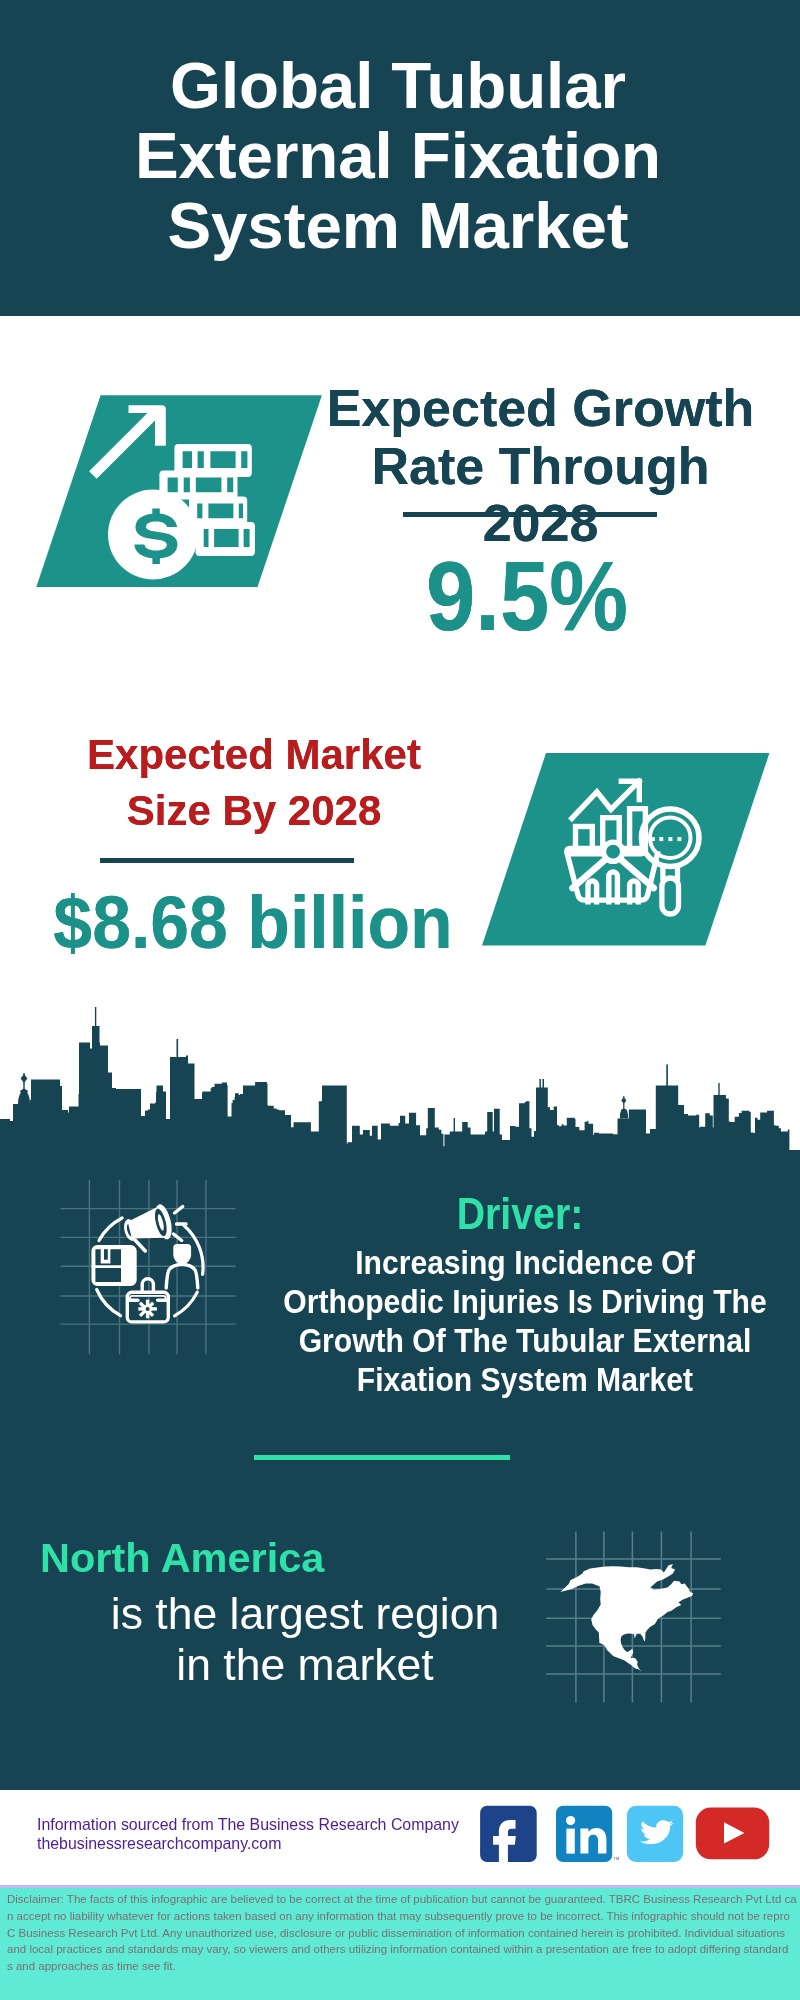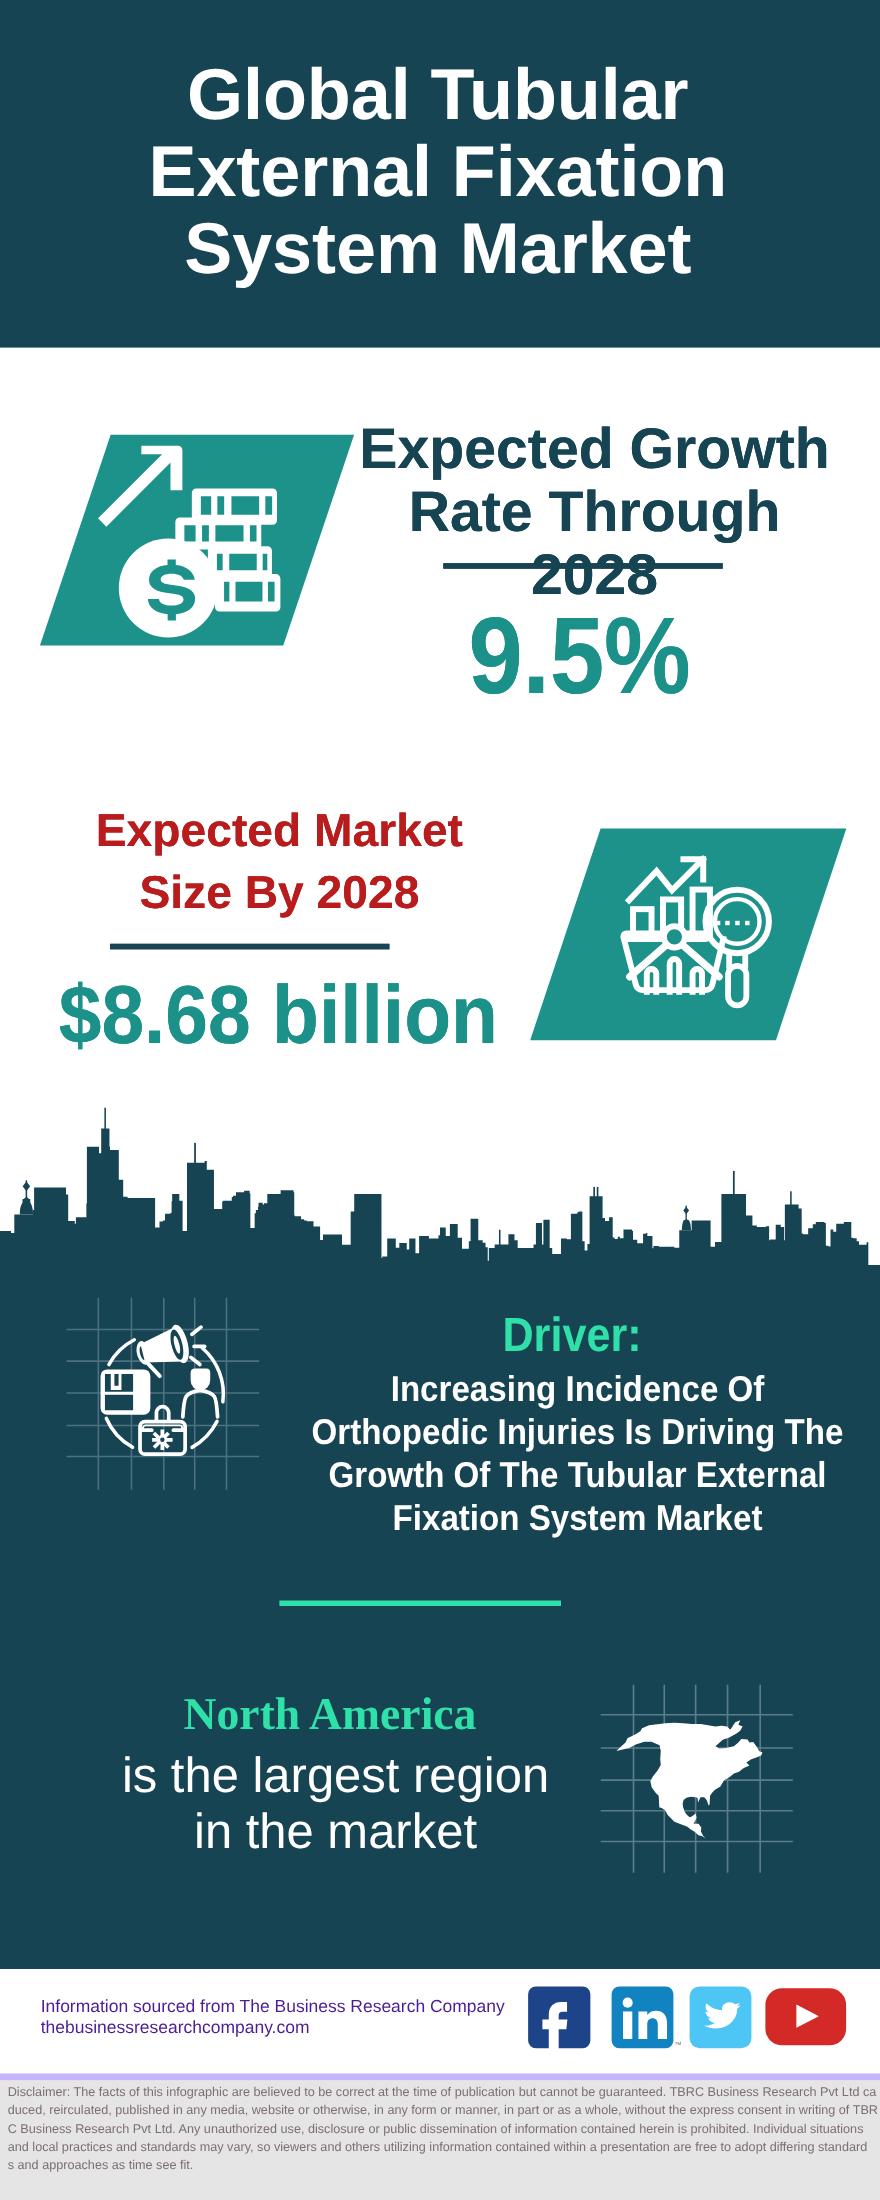--- a/index.html
+++ b/index.html
@@ -38,34 +38,34 @@
   .driver-icon { position:absolute; left:55px; top:1175px; width:185px; height:185px; }
   .driver-title { position:absolute; left:260px; top:1192px; width:520px; text-align:center;
                   color:#2fe0a8; font-size:43.5px; font-weight:bold; line-height:45px;
                   transform:scaleX(0.902); transform-origin:center top; }
   .driver-text { position:absolute; left:245px; top:1243px; width:560px; text-align:center;
                  color:#ffffff; font-size:32.7px; font-weight:bold; line-height:39.1px; white-space:nowrap;
                  transform:scaleX(0.921); transform-origin:center top; }
   .driver-rule { position:absolute; left:254px; top:1455px; width:256px; height:5px; background:#2fe0a8; }
 
   
-  .region-title { position:absolute; left:40px; top:1533px; width:520px; text-align:center;
-                  color:#2fe0a8; font-size:41.5px; font-weight:bold; line-height:50px;font-family:Liberation Serif, serif; }
+  .region-title { position:absolute; left:40px; top:1533px; width:520px; 
+                  color:#2fe0a8; font-size:41.5px; font-weight:bold; line-height:50px; }
   .region-text { position:absolute; left:45px; top:1588px; width:520px; text-align:center;
                  color:#ffffff; font-size:45px; font-weight:normal; line-height:51px; white-space:nowrap;
                  transform:scaleX(0.989); transform-origin:center top; }
   .region-map { position:absolute; left:545px; top:1515px; width:190px; height:190px; }
 
   
   .footer { position:absolute; left:0; top:1790px; width:800px; height:103px; background:#ffffff; }
   .footer-src { position:absolute; left:37px; top:25px; color:#4c1d95; font-size:15.9px; line-height:19px; }
   .social-row { position:absolute; left:470px; top:1800px; width:310px; height:70px; }
 
   
-  .disclaimer-bar { position:absolute; left:0; top:1885px; width:800px; height:115px; background:#e5e5e5; border-top:6px solid #c4b5fd; }
+  .disclaimer-bar { position:absolute; left:0; top:1885px; width:800px; height:115px; background:#5eead4; border-top:3px solid #c4b5fd; }
   .disclaimer { position:absolute; left:7px; top:3px; width:792px; color:#7c6f73;
                 font-size:11.5px; line-height:16.8px; text-align:left; white-space:nowrap; }
 </style>
 </head>
 <body>
 
 <div class="page">
 
   <div class="header">
     <div class="header-title">
@@ -315,20 +315,20 @@
     </g>
     <g>
       <rect x="695.8" y="1807.6" width="73.4" height="51.7" rx="15" fill="#d42a27"></rect>
       <path fill="#ffffff" d="M724,1822.3 l20.4,10.6 l-20.4,10.5 z"></path>
     </g>
   </svg>
 
   <div class="disclaimer-bar">
     <div class="disclaimer">
       <div>Disclaimer: The facts of this infographic are believed to be correct at the time of publication but cannot be guaranteed. TBRC Business Research Pvt Ltd ca</div>
-      <div>duced, reirculated, published in any media, website or otherwise, in any form or manner, in part or as a whole, without the express consent in writing of TBR</div>
+      <div>n accept no liability whatever for actions taken based on any information that may subsequently prove to be incorrect. This infographic should not be repro</div>
       <div>C Business Research Pvt Ltd. Any unauthorized use, disclosure or public dissemination of information contained herein is prohibited. Individual situations</div>
       <div>and local practices and standards may vary, so viewers and others utilizing information contained within a presentation are free to adopt differing standard</div>
       <div>s and approaches as time see fit.</div>
     </div>
   </div>
 
 </div>
 
 </body></html>

